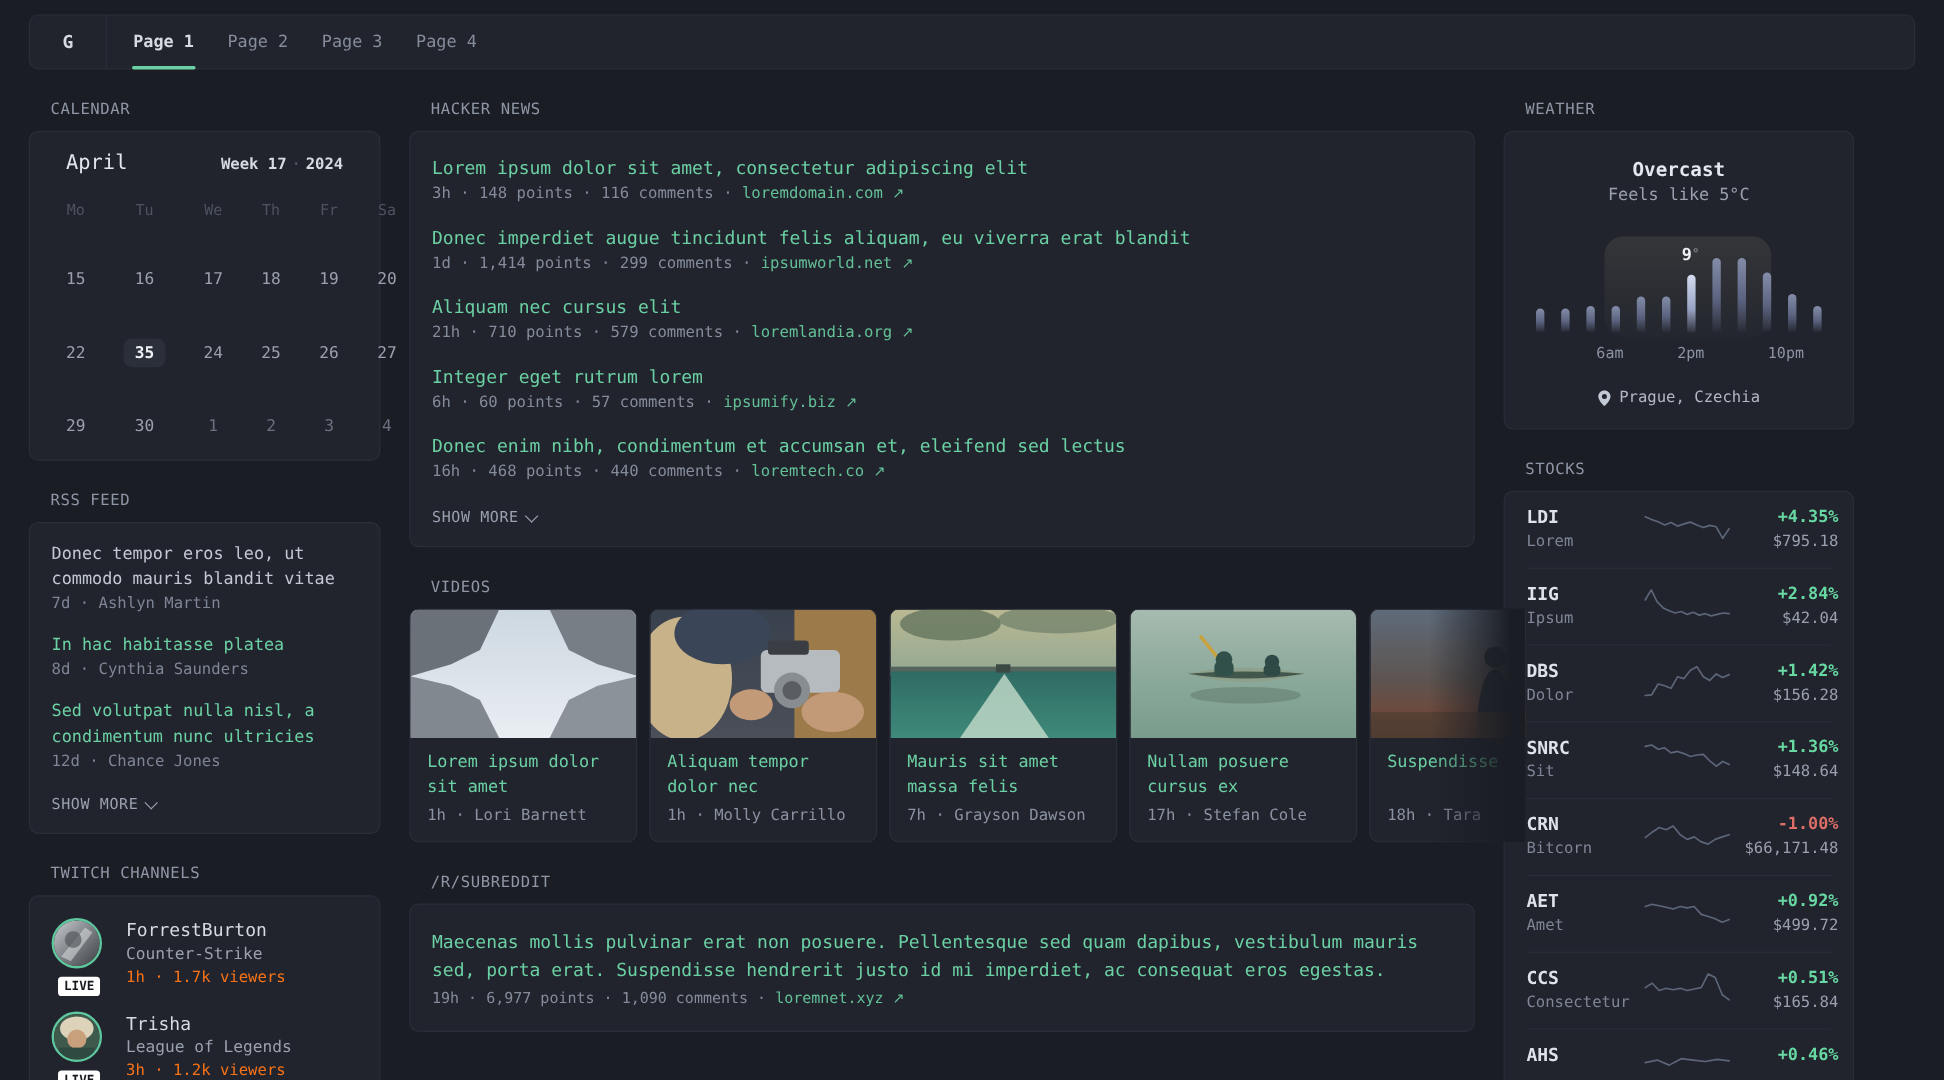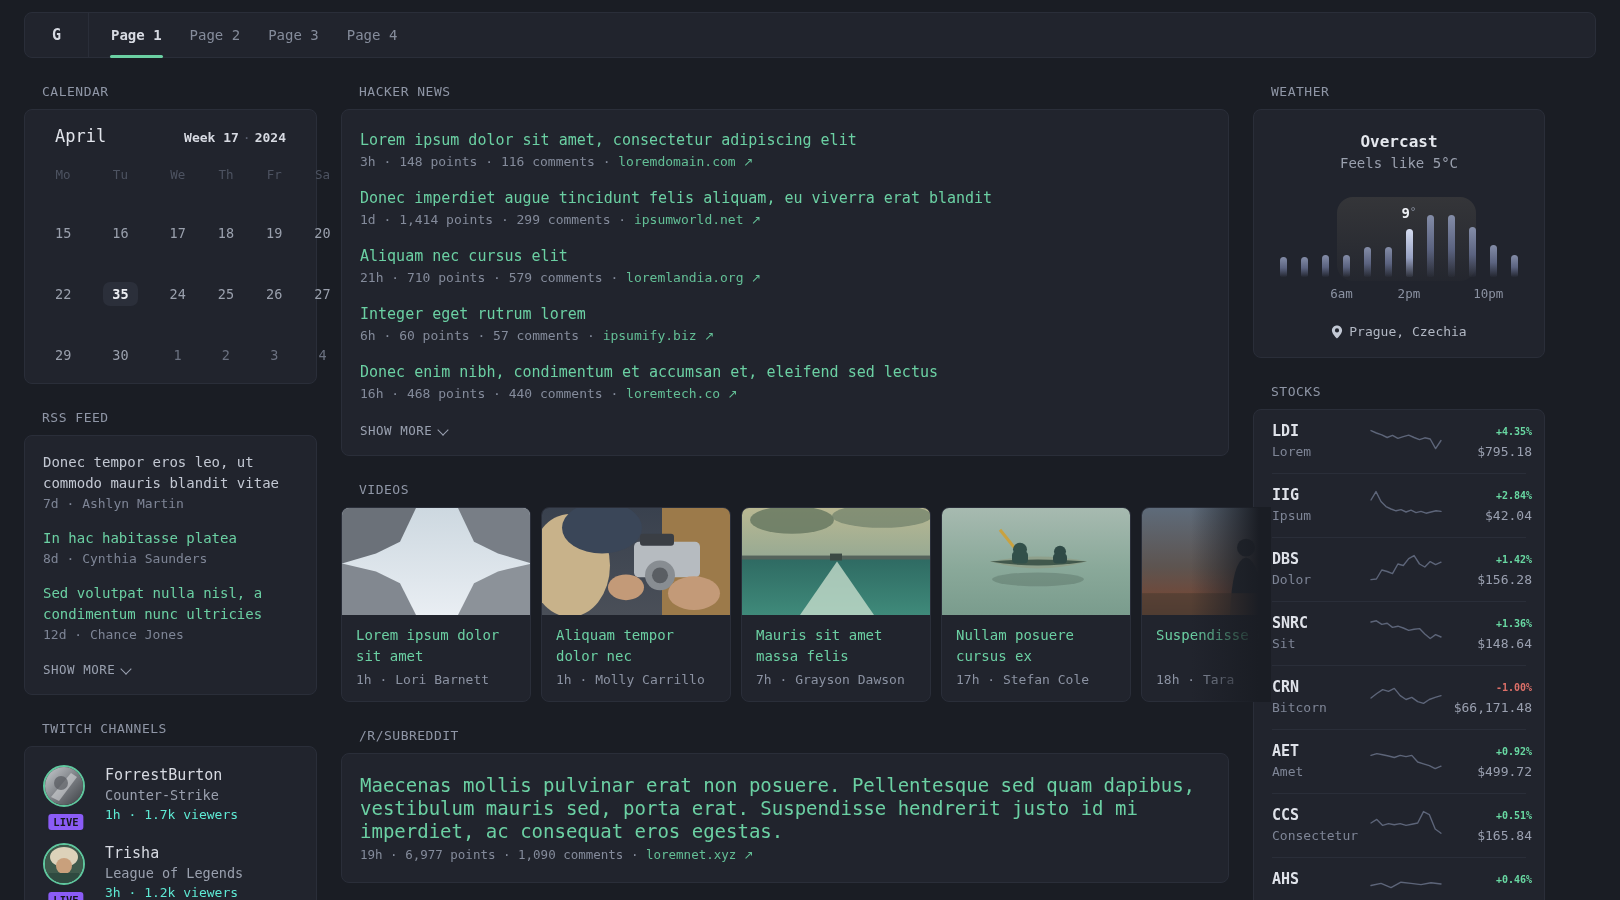--- a/index.html
+++ b/index.html
@@ -92,26 +92,26 @@
   .channel { display:flex; margin-bottom:19px; cursor:pointer; }
   .avatar-wrap { position:relative; width:46px; margin-right:16px; flex:0 0 46px; }
   .avatar {
     width:42px; height:42px; border-radius:50%;
     border:2px solid #5fc79e; overflow:hidden; background:#333;
   }
   .avatar.offline { border-color:#3a3f4b; }
   .avatar svg { display:block; }
   .live-badge {
     position:absolute; left:50%; transform:translateX(-50%); bottom:-8px;
-    background:#8b5cf6; color:#16181d; font-size:10.5px; font-weight:bold;
+    background:#ffffff; color:#16181d; font-size:10.5px; font-weight:bold;
     padding:2px 5px; border-radius:5px; border:2px solid #21242d;
   }
   .ch-name { font-size:15px; color:#d7dae2; line-height:20px; }
   .ch-game { font-size:13.5px; color:#9aa0ae; line-height:20px; }
-  .ch-meta { font-size:13px; color:#5eead4; line-height:19px; }
+  .ch-meta { font-size:13px; color:#f97316; line-height:19px; }
 
   
   .hn-card { padding:20px 18px 16px; }
   .hn-item { margin-bottom:19px; }
   .hn-title { font-size:15px; line-height:21px; color:#6bd0a3; cursor:pointer; display:block; }
   .hn-meta { font-size:13px; color:#848b9b; margin-top:3px; }
   .hn-domain { color:#63bf96; cursor:pointer; }
   .ext-arrow { font-family:"DejaVu Sans",sans-serif; color:#63bf96; font-size:12px; }
 
   
@@ -125,21 +125,21 @@
   .thumb svg { display:block; }
   .video-body { padding:10px 14px 14px; }
   .video-title { font-size:14px; line-height:21px; color:#6bd0a3; height:42px; overflow:hidden; }
   .video-meta { font-size:13px; color:#8b92a2; margin-top:5px; white-space:nowrap; }
   .videos-fade {
     position:absolute; top:0; right:0; bottom:0; width:80px; pointer-events:none;
     background:linear-gradient(to right, rgba(26,29,36,0), #1a1d24 85%);
   }
 
   .sub-card { padding:20px 18px; }
-  .sub-title { font-size:19px; line-height:23px; color:#6bd0a3; cursor:pointer; display:block; }
+  .sub-title { font-size:15px; line-height:23px; color:#6bd0a3; cursor:pointer; display:block; }
   .sub-meta { font-size:12.5px; color:#848b9b; margin-top:4px; }
 
   
   .weather-card { padding:22px 26px 18px; text-align:center; }
   .w-cond { font-size:16px; font-weight:bold; color:#e4e7ed; }
   .w-feels { font-size:14px; color:#9aa0ae; margin-top:4px; }
   .w-chart { position:relative; height:66px; margin-top:40px; }
   .w-daylight {
     position:absolute; left:24%; width:58.4%; top:-14px; bottom:-4px;
     border-radius:16px; z-index:0;
@@ -176,21 +176,21 @@
   .stocks-card { padding:0 18px; }
   .stock-row {
     display:flex; padding:11px 0; cursor:pointer;
   }
   .stock-row + .stock-row { border-top:1px solid #2a2e39; }
   .st-id { width:96px; flex:0 0 96px; }
   .st-sym { font-size:15px; font-weight:bold; color:#dfe2e9; line-height:21px; }
   .st-name { font-size:13px; color:#7e8596; line-height:20px; }
   .st-spark { flex:1; display:flex; justify-content:center; }
   .st-vals { width:88px; flex:0 0 88px; text-align:right; }
-  .st-chg { font-size:10px; font-weight:bold; color:#68d8a2; line-height:21px; }
+  .st-chg { font-size:14px; font-weight:bold; color:#68d8a2; line-height:21px; }
   .st-chg.neg { color:#dd6f68; }
   .st-price { font-size:13px; color:#9aa0b0; line-height:20px; }
 </style>
 </head>
 <body>
 
 <div class="page">
 
   <div class="navbar">
     <div class="nav-logo">G</div>

